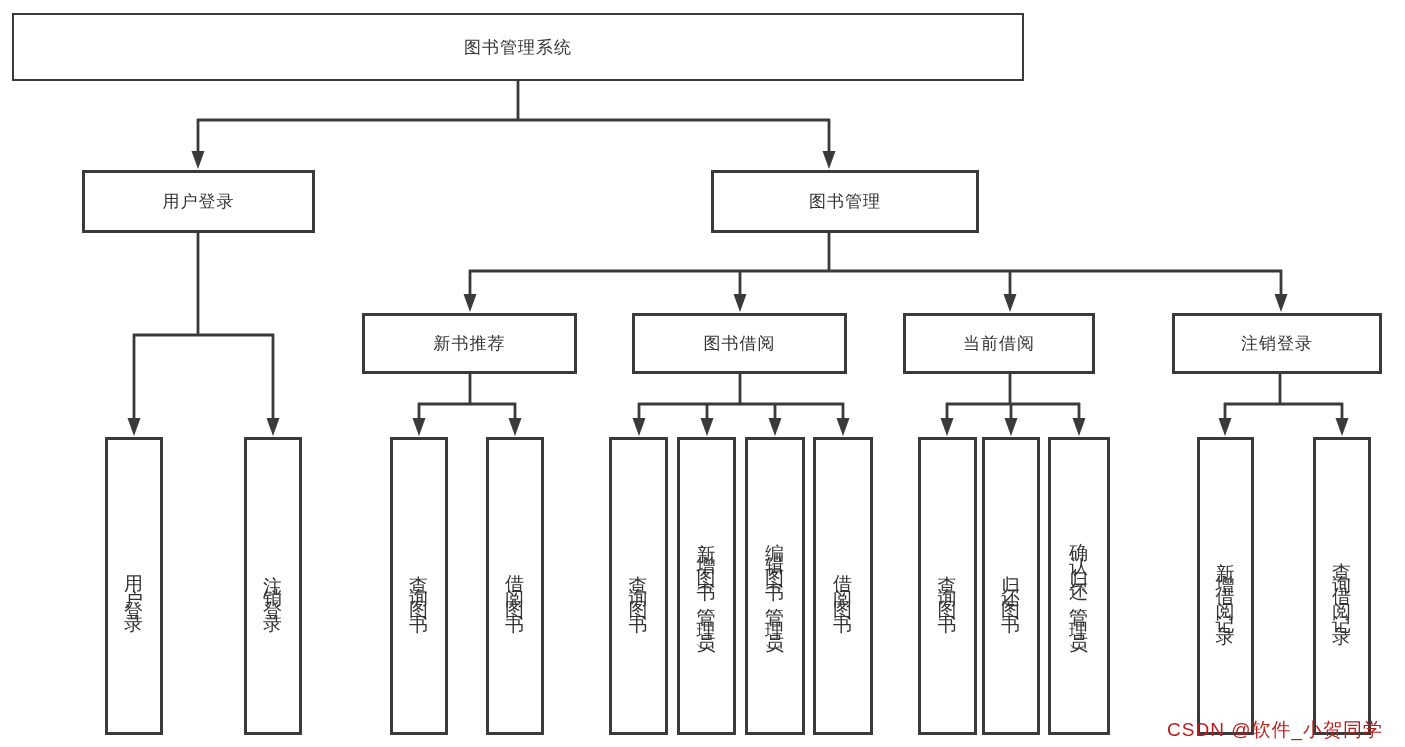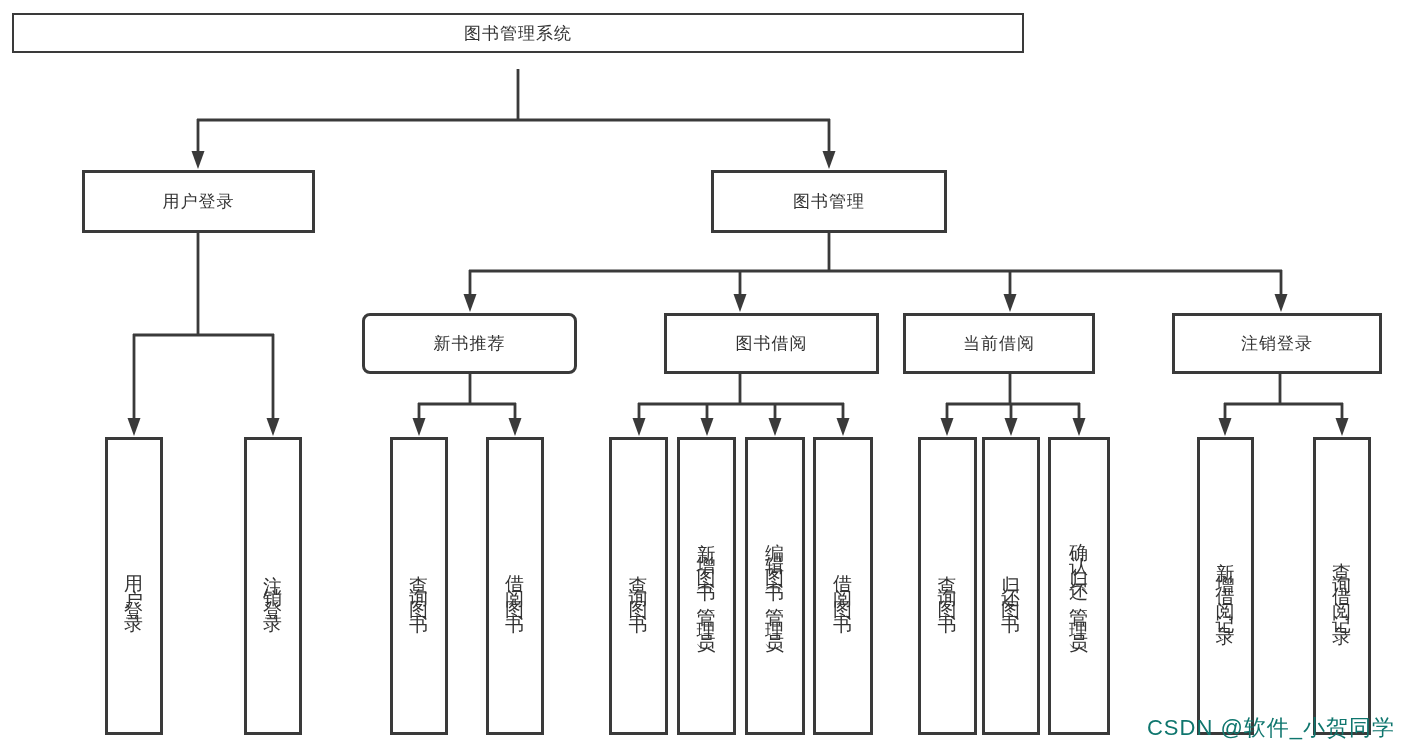--- a/index.html
+++ b/index.html
@@ -40,25 +40,25 @@
     writing-mode: vertical-rl;
     display: flex;
     align-items: center;
     justify-content: center;
     font-size: 19px;
     letter-spacing: 13px;
     line-height: 1;
   }
   .watermark {
     position: absolute;
-    right: 10px;
+    right: 22px;
     bottom: 4px;
-    font-size: 22px;
+    font-size: 19px;
     letter-spacing: 1px;
-    color: #0f766e;
+    color: #b91c1c;
     white-space: nowrap;
   }
 </style>
 </head>
 <body>
 
 <div class="canvas">
 
   <svg class="wires" viewBox="0 0 1405 747" fill="none" stroke="#3a3a3a" stroke-width="2.8">
 
@@ -129,27 +129,27 @@
     <g>
       <line x1="1280" y1="374" x2="1280" y2="405"></line>
       <line x1="1224" y1="404" x2="1343" y2="404"></line>
       <line x1="1225" y1="403" x2="1225" y2="420"></line>
       <polygon points="1218.5,418 1231.5,418 1225,436" fill="#3a3a3a" stroke="none"></polygon>
       <line x1="1342" y1="403" x2="1342" y2="420"></line>
       <polygon points="1335.5,418 1348.5,418 1342,436" fill="#3a3a3a" stroke="none"></polygon>
     </g>
   </svg>
 
-  <div class="hbox lv1" style="left:12px; top:13px; width:1012px; height:40px;">图书管理系统</div>
+  <div class="hbox lv1" style="left:12px; top:13px; width:1012px; height:68px;">图书管理系统</div>
 
   <div class="hbox" style="left:82px; top:170px; width:233px; height:63px;">用户登录</div>
-  <div class="hbox" style="left:711px; top:170px; width:236px; height:63px;">图书管理</div>
+  <div class="hbox" style="left:711px; top:170px; width:268px; height:63px;">图书管理</div>
 
-  <div class="hbox" style="left:362px; top:313px; width:215px; height:61px;border-radius:8px;">新书推荐</div>
-  <div class="hbox" style="left:664px; top:313px; width:215px; height:61px;">图书借阅</div>
+  <div class="hbox" style="left:362px; top:313px; width:215px; height:61px;">新书推荐</div>
+  <div class="hbox" style="left:632px; top:313px; width:215px; height:61px;">图书借阅</div>
   <div class="hbox" style="left:903px; top:313px; width:192px; height:61px;">当前借阅</div>
   <div class="hbox" style="left:1172px; top:313px; width:210px; height:61px;">注销登录</div>
 
   <div class="vbox" style="left:105px; width:58px;">用户登录</div>
   <div class="vbox" style="left:244px; width:58px;">注销登录</div>
 
   <div class="vbox" style="left:390px; width:58px;">查询图书</div>
   <div class="vbox" style="left:486px; width:58px;">借阅图书</div>
 
   <div class="vbox" style="left:609px; width:59px;">查询图书</div>

